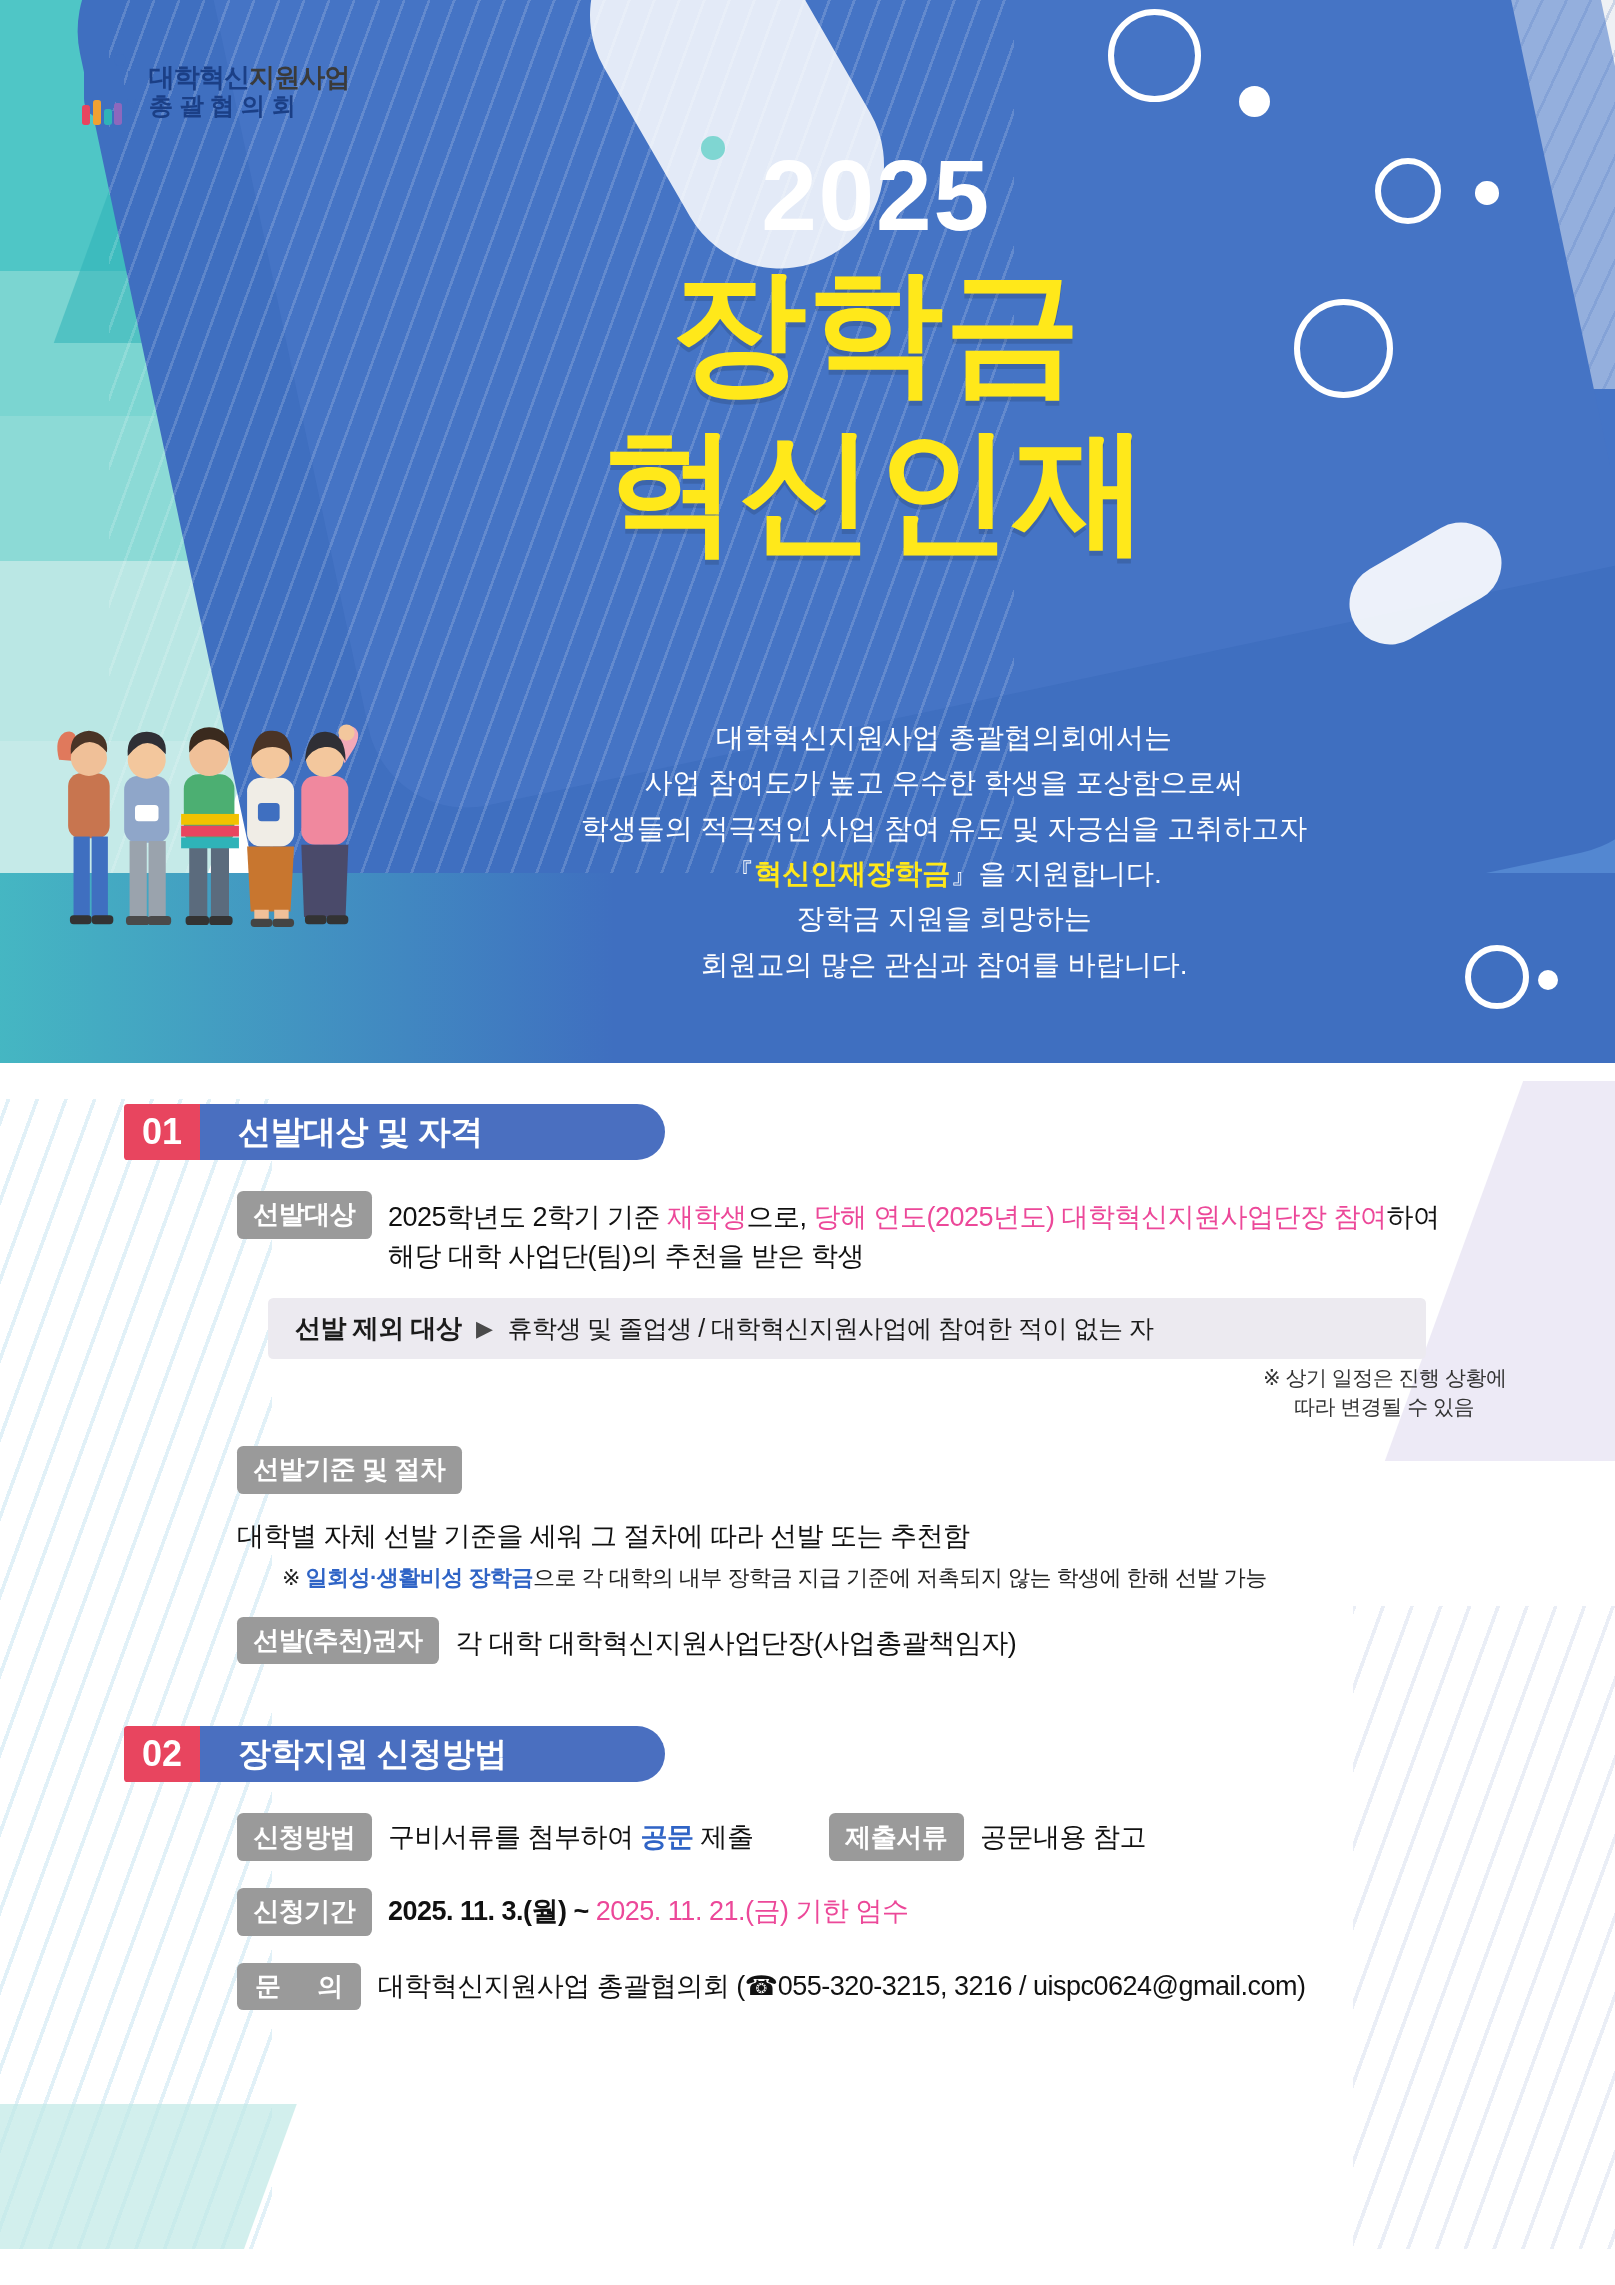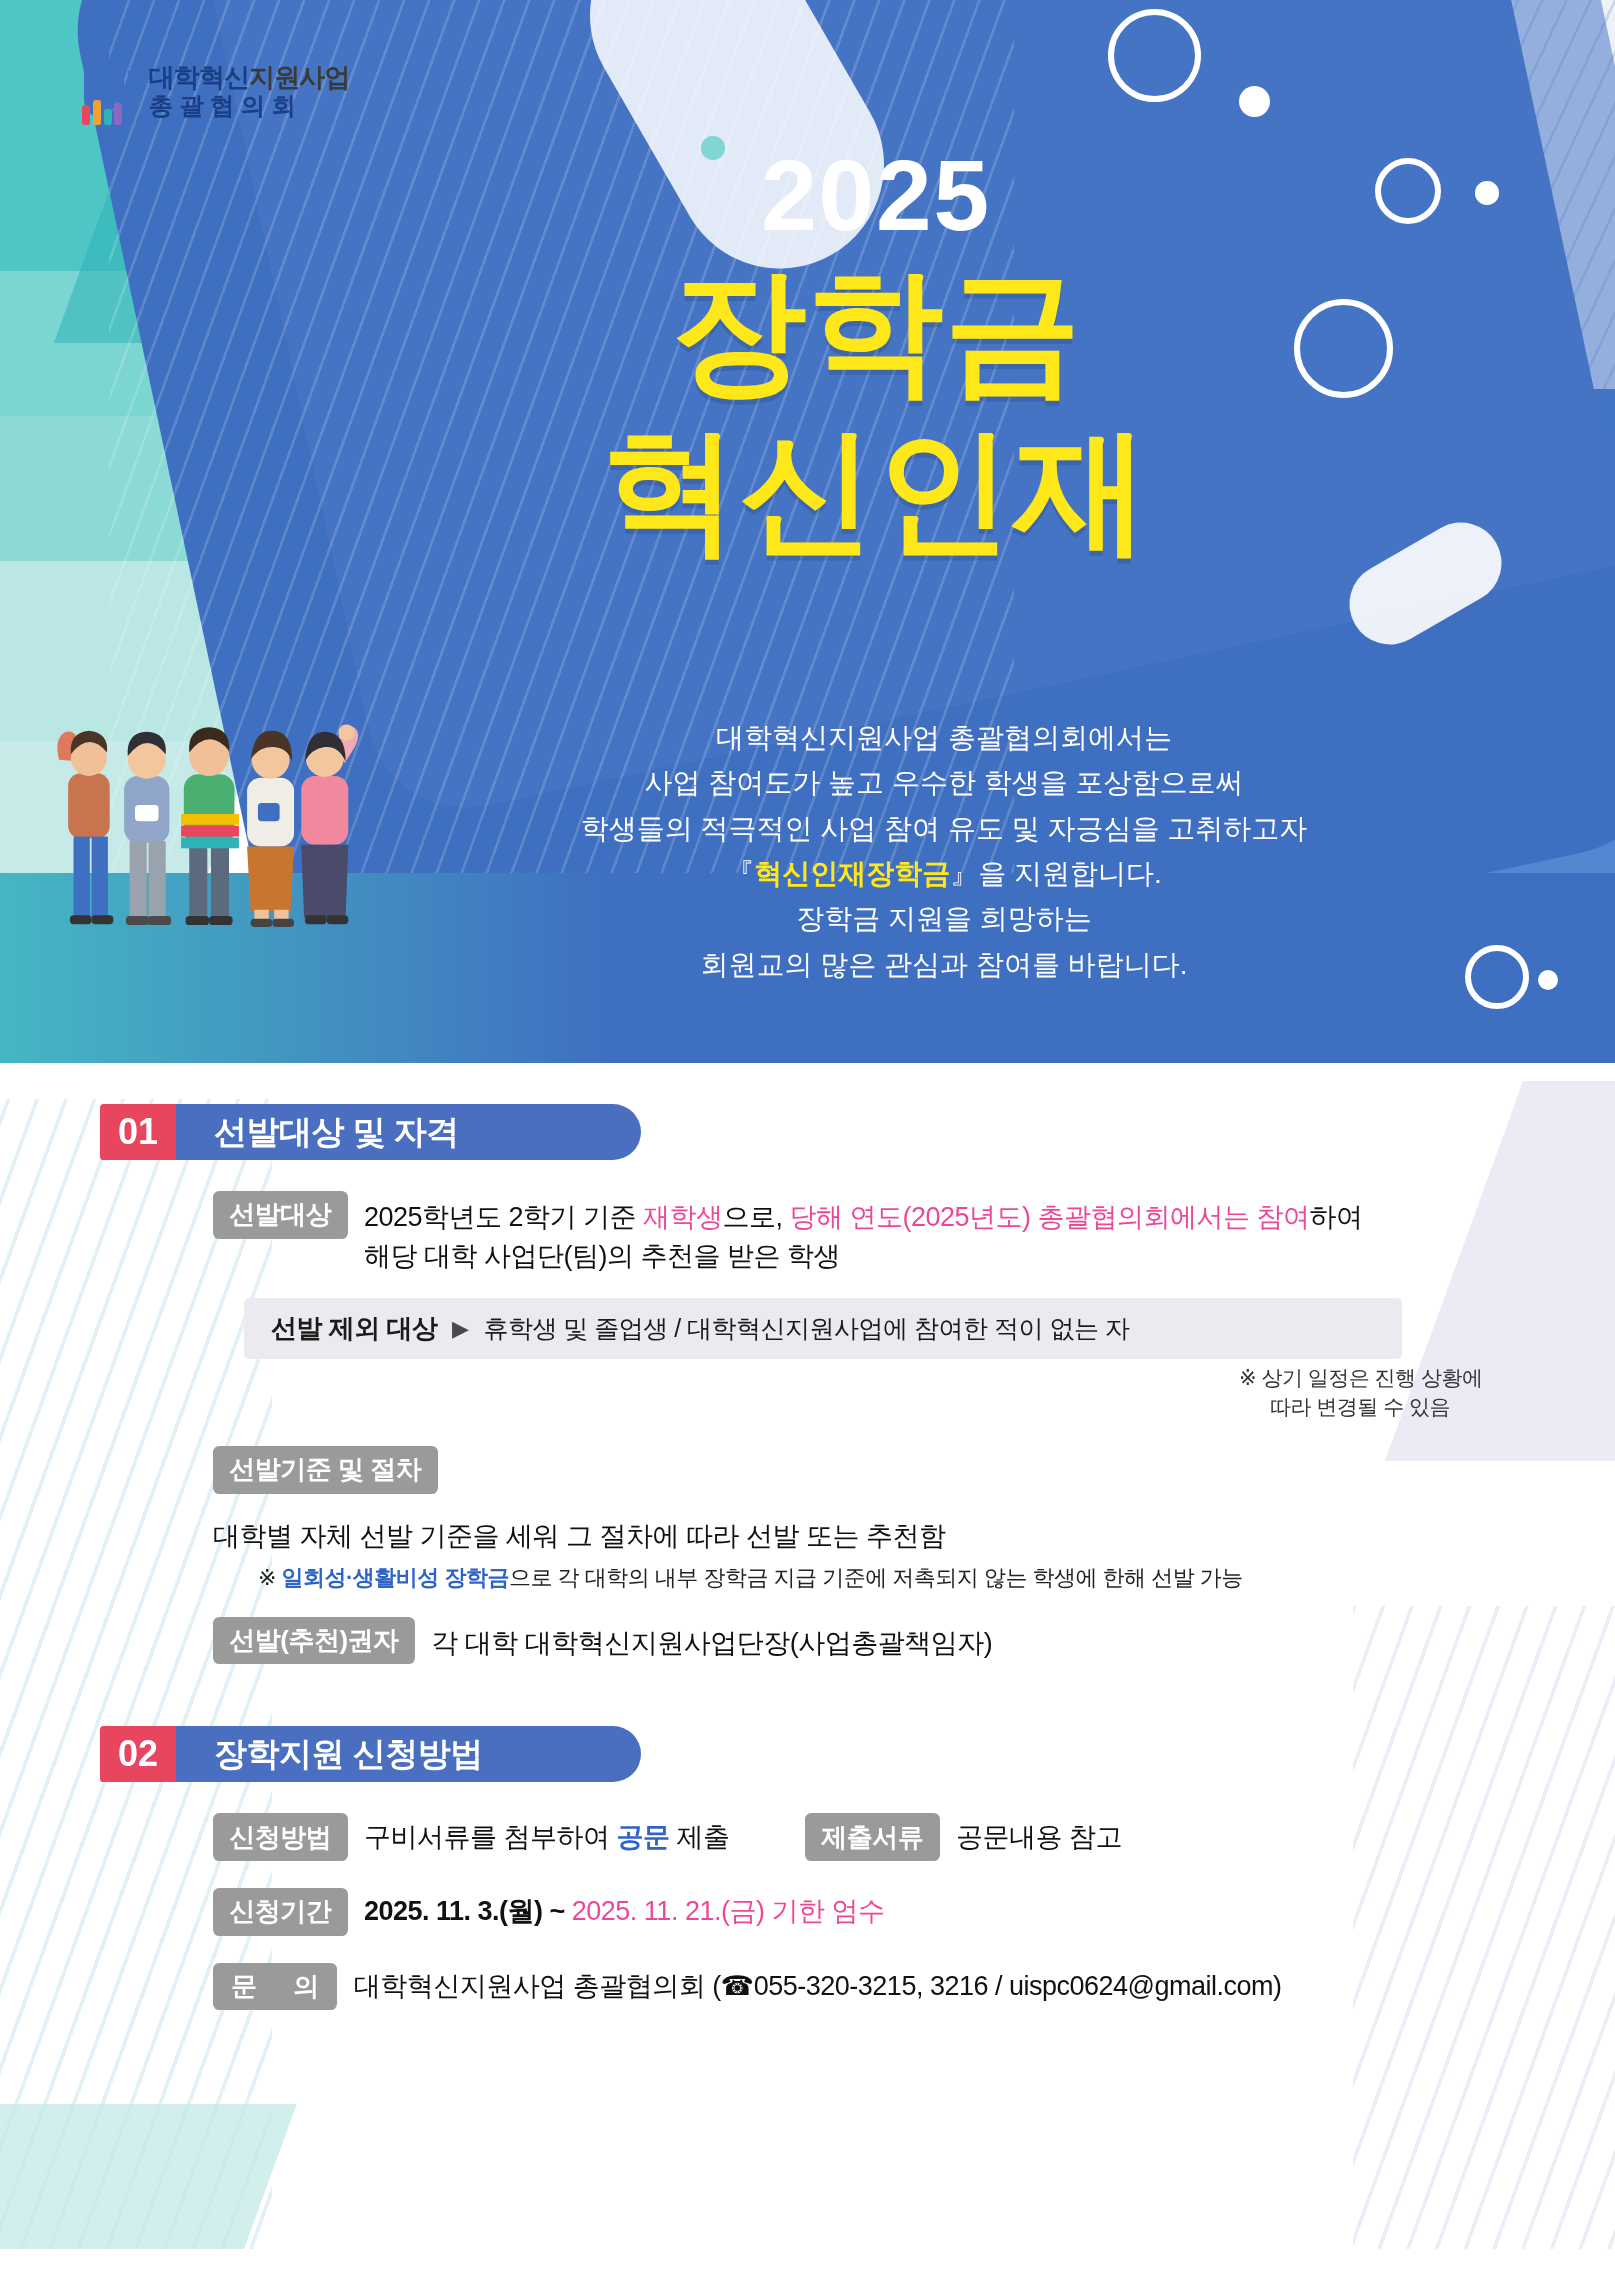--- a/index.html
+++ b/index.html
@@ -302,21 +302,21 @@
   }
   .c-purple {
     position: absolute;
     right: -109px; top: 18px;
     width: 271px; height: 380px;
     background: #ded9ef;
     transform: skewX(-20deg);
     opacity: .55;
   }
 
-  .section { position: relative; z-index: 5; }
+  .section { position: relative; z-index: 5; margin-left: 24px; }
 
   .sec-head {
     display: flex;
     align-items: center;
     margin-left: 100px;
   }
   .sec-num {
     width: 76px; height: 56px;
     background: #e8455f;
     color: #ffffff;
@@ -564,21 +564,21 @@
   <div class="section" style="padding-top: 41px;">
     <div class="sec-head">
       <div class="sec-num">01</div>
       <div class="sec-title">선발대상 및 자격</div>
     </div>
 
     <div class="row" style="margin-top: 31px;">
       <div class="tag">선발대상</div>
       <div class="body">
         <div>
-          <span>2025학년도 2학기 기준 </span><span class="red">재학생</span><span>으로, </span><span class="red">당해 연도(2025년도) 총괄협의회에서는 참여</span><span>하여</span>
+          <span>2025학년도 2학기 기준 </span><span class="red">재학생</span><span>으로, </span><span class="red">당해 연도(2025년도) 대학혁신지원사업단장 참여</span><span>하여</span>
         </div>
         <div>해당 대학 사업단(팀)의 추천을 받은 학생</div>
       </div>
     </div>
 
     <div class="exclude-box">
       <span class="lbl">선발 제외 대상</span>
       <span class="arrow">▶</span>
       <span class="txt">휴학생 및 졸업생 / 대학혁신지원사업에 참여한 적이 없는 자</span>
     </div>

